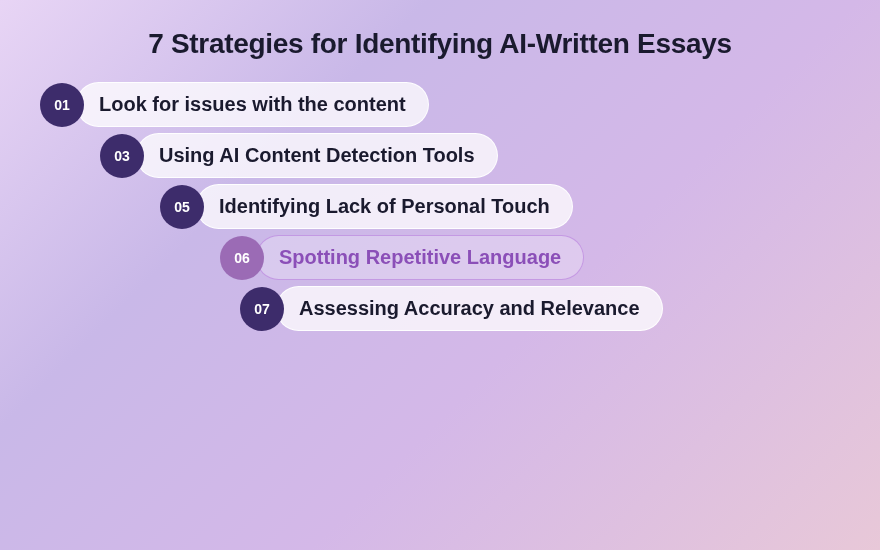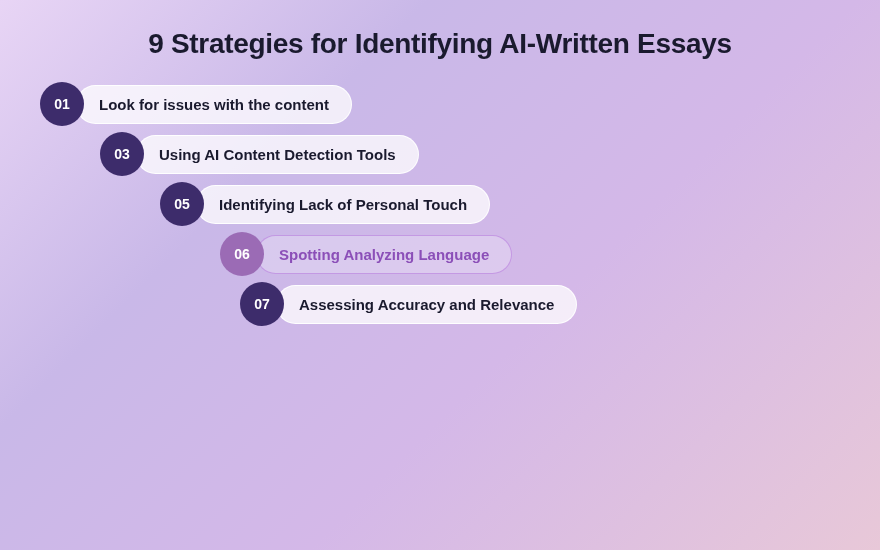--- a/index.html
+++ b/index.html
@@ -67,57 +67,57 @@
 
     .badge-purple {
       background-color: #9b6bb5;
     }
 
     .pill {
       display: flex;
       align-items: center;
       border-radius: 50px;
       padding: 10px 22px;
-      font-size: 15px;
+      font-size: 20px;
       font-weight: 600;
       margin-left: -8px;
       white-space: nowrap;
     }
 
     .pill-white {
       background-color: rgba(255, 255, 255, 0.75);
       color: #1a1a2e;
       border: 1.5px solid rgba(255, 255, 255, 0.9);
     }
 
     .pill-outline {
       background-color: rgba(255, 255, 255, 0.25);
       color: #8b4fb8;
       border: 1.5px solid rgba(180, 120, 220, 0.6);
     }
   </style>
 </head>
 <body>
 
-<h1 class="title">9 Strategies for Identifying AI-Written Essays</h1>
+<h1 class="title">7 Strategies for Identifying AI-Written Essays</h1>
 
 <div class="strategies-list">
 <div class="strategy-row">
       <div class="number-badge badge-dark">01</div>
       <div class="pill pill-white">Look for issues with the content</div>
     </div>
     <div class="strategy-row">
       <div class="number-badge badge-dark">03</div>
       <div class="pill pill-white">Using AI Content Detection Tools</div>
     </div>
     <div class="strategy-row">
       <div class="number-badge badge-dark">05</div>
       <div class="pill pill-white">Identifying Lack of Personal Touch</div>
     </div>
     <div class="strategy-row">
       <div class="number-badge badge-purple">06</div>
-      <div class="pill pill-outline">Spotting Analyzing Language</div>
+      <div class="pill pill-outline">Spotting Repetitive Language</div>
     </div>
     <div class="strategy-row">
       <div class="number-badge badge-dark">07</div>
       <div class="pill pill-white">Assessing Accuracy and Relevance</div>
     </div>
   </div>
 
 </body></html>

